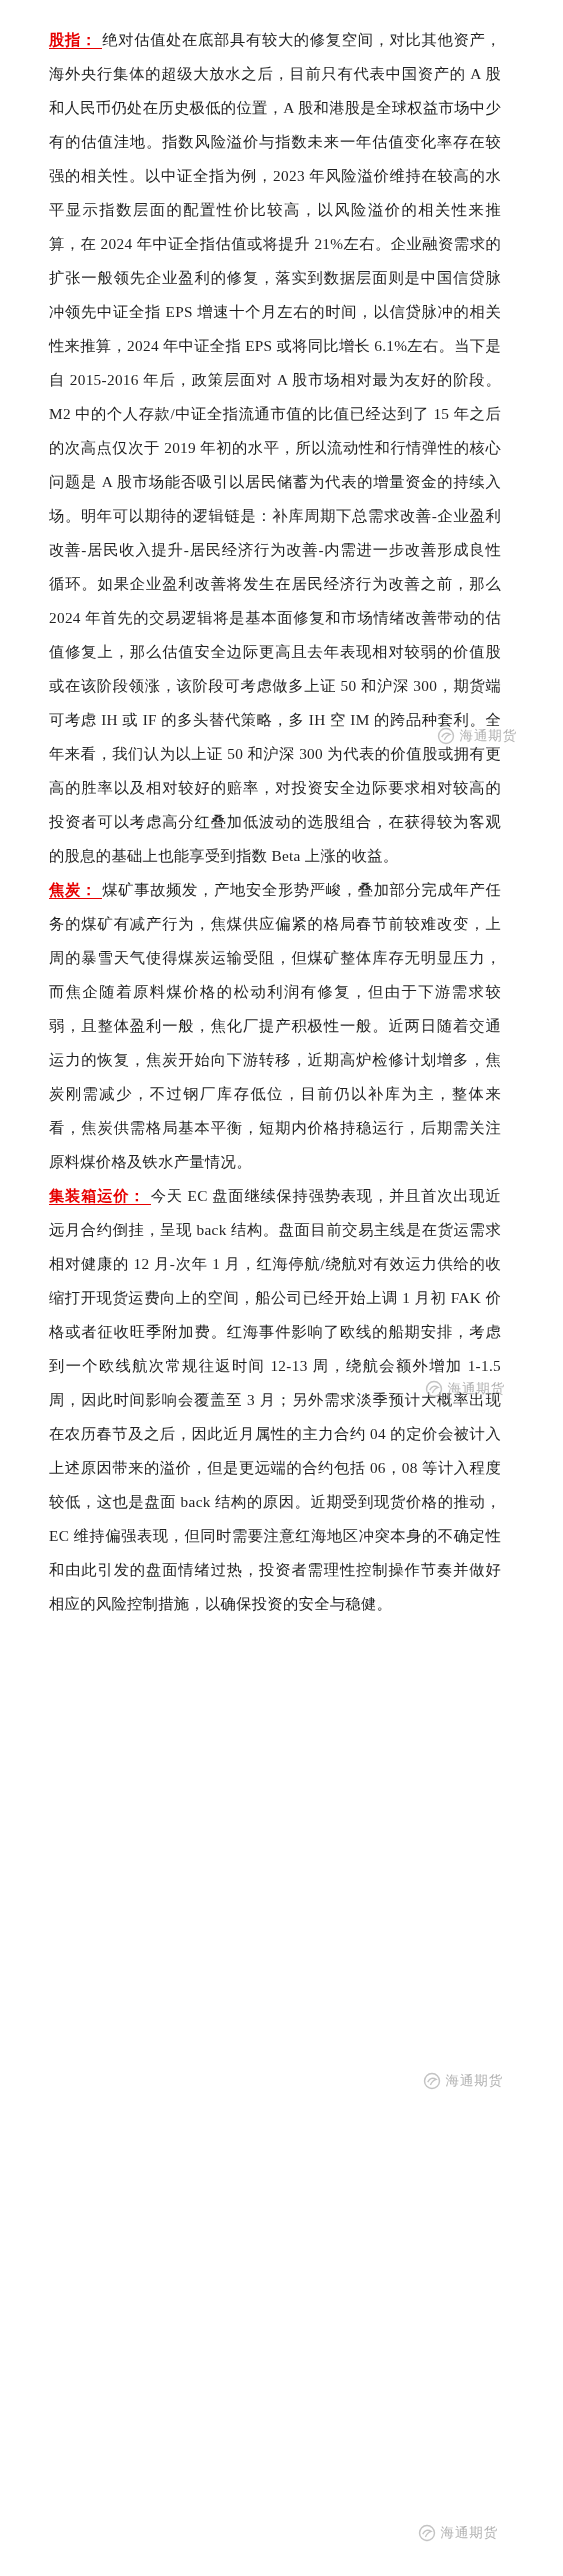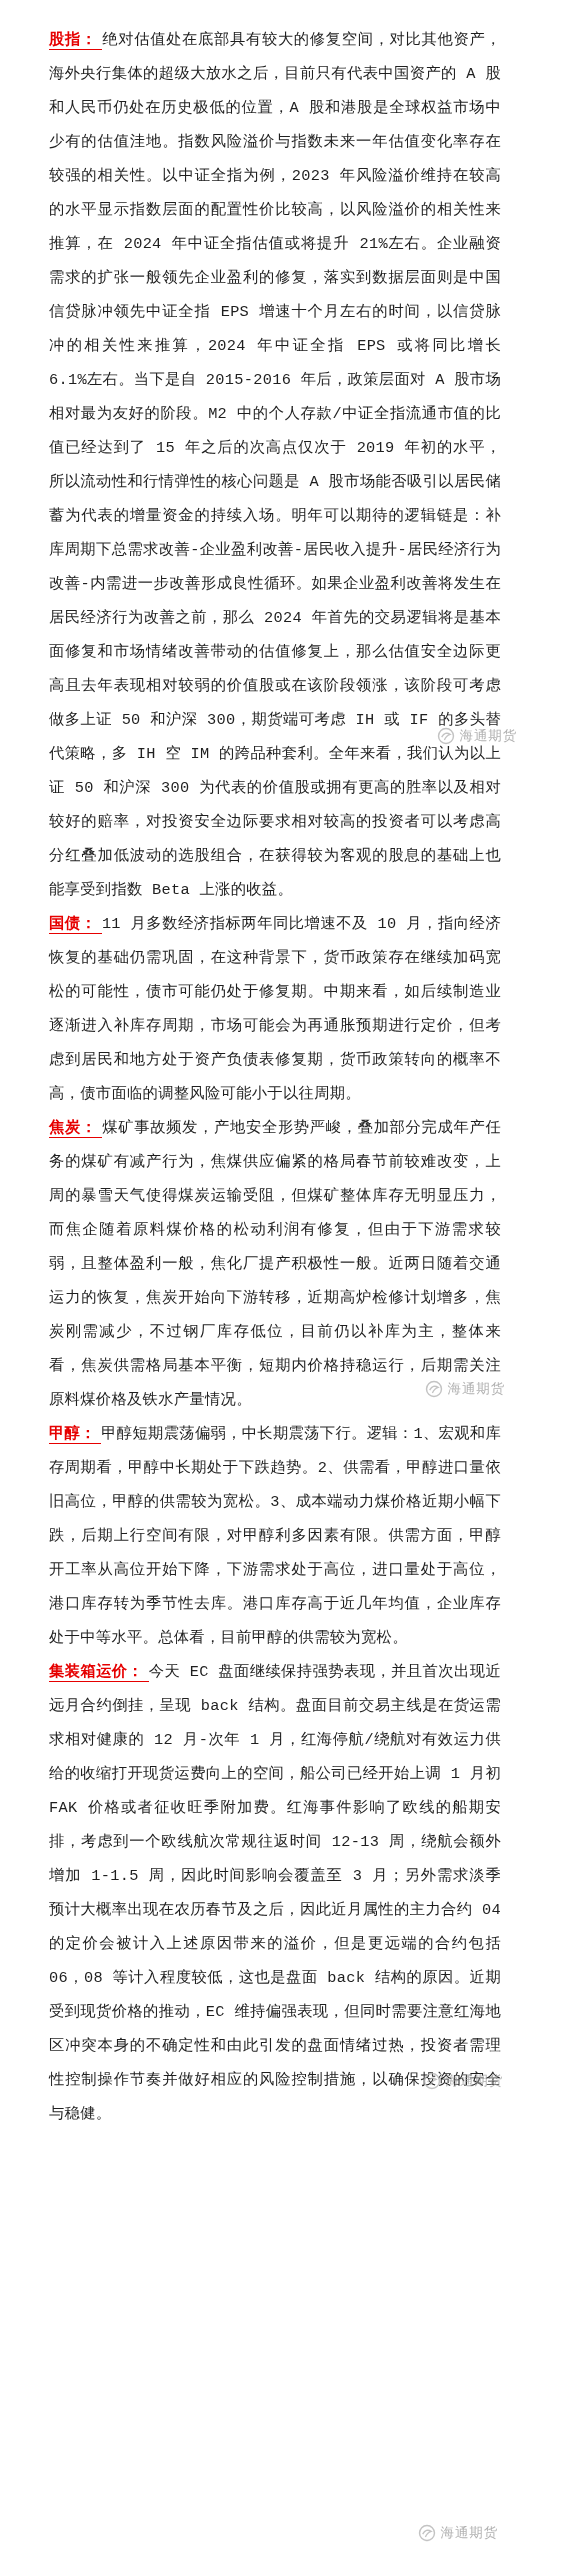--- a/index.html
+++ b/index.html
@@ -6,21 +6,21 @@
     margin: 0;
     padding: 0;
     background: #ffffff;
   }
   .page {
     position: relative;
     width: 544px;
     height: 2576px;
     background: #ffffff;
     overflow: hidden;
-    font-family: Liberation Mono, monospace;
+    font-family: Liberation Serif, serif;
   }
   .content {
     padding: 22.5px 43px 0 49px;
   }
   p.para {
     margin: 0;
     font-size: 15.3px;
     line-height: 34px;
     letter-spacing: 0.3px;
     color: #1f1f1f;
@@ -57,25 +57,23 @@
   .wm-icon svg { display: block; }
 </style>
 </head>
 <body>
 
 <div class="page">
   <div class="content">
 
     <p class="para"><span class="sec-head">股指：</span><span>绝对估值处在底部具有较大的修复空间，对比其他资产，海外央行集体的超级大放水之后，目前只有代表中国资产的 A 股和人民币仍处在历史极低的位置，A 股和港股是全球权益市场中少有的估值洼地。指数风险溢价与指数未来一年估值变化率存在较强的相关性。以中证全指为例，2023 年风险溢价维持在较高的水平显示指数层面的配置性价比较高，以风险溢价的相关性来推算，在 2024 年中证全指估值或将提升 21%左右。企业融资需求的扩张一般领先企业盈利的修复，落实到数据层面则是中国信贷脉冲领先中证全指 EPS 增速十个月左右的时间，以信贷脉冲的相关性来推算，2024 年中证全指 EPS 或将同比增长 6.1%左右。当下是自 2015-2016 年后，政策层面对 A 股市场相对最为友好的阶段。M2 中的个人存款/中证全指流通市值的比值已经达到了 15 年之后的次高点仅次于 2019 年初的水平，所以流动性和行情弹性的核心问题是 A 股市场能否吸引以居民储蓄为代表的增量资金的持续入场。明年可以期待的逻辑链是：补库周期下总需求改善-企业盈利改善-居民收入提升-居民经济行为改善-内需进一步改善形成良性循环。如果企业盈利改善将发生在居民经济行为改善之前，那么 2024 年首先的交易逻辑将是基本面修复和市场情绪改善带动的估值修复上，那么估值安全边际更高且去年表现相对较弱的价值股或在该阶段领涨，该阶段可考虑做多上证 50 和沪深 300，期货端可考虑 IH 或 IF 的多头替代策略，多 IH 空 IM 的跨品种套利。全年来看，我们认为以上证 50 和沪深 300 为代表的价值股或拥有更高的胜率以及相对较好的赔率，对投资安全边际要求相对较高的投资者可以考虑高分红叠加低波动的选股组合，在获得较为客观的股息的基础上也能享受到指数 Beta 上涨的收益。</span></p>
 
-    <p class="para mt-s2"><span class="sec-head">国债：</span><span>11 月多数经济指标两年同比增速不及 10 月，指向经济恢复的基础仍需巩固，在这种背景下，货币政策存在继续加码宽松的可能性，债市可能仍处于修复期。中期来看，如后续制造业逐渐进入补库存周期，市场可能会为再通胀预期进行定价，但考虑到居民和地方处于资产负债表修复期，货币政策转向的概率不高，债市面临的调整风险可能小于以往周期。</span></p>
 
     <p class="para mt-s3"><span class="sec-head">焦炭：</span><span>煤矿事故频发，产地安全形势严峻，叠加部分完成年产任务的煤矿有减产行为，焦煤供应偏紧的格局春节前较难改变，上周的暴雪天气使得煤炭运输受阻，但煤矿整体库存无明显压力，而焦企随着原料煤价格的松动利润有修复，但由于下游需求较弱，且整体盈利一般，焦化厂提产积极性一般。近两日随着交通运力的恢复，焦炭开始向下游转移，近期高炉检修计划增多，焦炭刚需减少，不过钢厂库存低位，目前仍以补库为主，整体来看，焦炭供需格局基本平衡，短期内价格持稳运行，后期需关注原料煤价格及铁水产量情况。</span></p>
 
-    <p class="para mt-s4"><span class="sec-head">甲醇：</span><span>甲醇短期震荡偏弱，中长期震荡下行。逻辑：1、宏观和库存周期看，甲醇中长期处于下跌趋势。2、供需看，甲醇进口量依旧高位，甲醇的供需较为宽松。3、成本端动力煤价格近期小幅下跌，后期上行空间有限，对甲醇利多因素有限。供需方面，甲醇开工率从高位开始下降，下游需求处于高位，进口量处于高位，港口库存转为季节性去库。港口库存高于近几年均值，企业库存处于中等水平。总体看，目前甲醇的供需较为宽松。</span></p>
 
 
 
     <p class="para mt-s7"><span class="sec-head">集装箱运价：</span><span>今天 EC 盘面继续保持强势表现，并且首次出现近远月合约倒挂，呈现 back 结构。盘面目前交易主线是在货运需求相对健康的 12 月-次年 1 月，红海停航/绕航对有效运力供给的收缩打开现货运费向上的空间，船公司已经开始上调 1 月初 FAK 价格或者征收旺季附加费。红海事件影响了欧线的船期安排，考虑到一个欧线航次常规往返时间 12-13 周，绕航会额外增加 1-1.5 周，因此时间影响会覆盖至 3 月；另外需求淡季预计大概率出现在农历春节及之后，因此近月属性的主力合约 04 的定价会被计入上述原因带来的溢价，但是更远端的合约包括 06，08 等计入程度较低，这也是盘面 back 结构的原因。近期受到现货价格的推动，EC 维持偏强表现，但同时需要注意红海地区冲突本身的不确定性和由此引发的盘面情绪过热，投资者需理性控制操作节奏并做好相应的风险控制措施，以确保投资的安全与稳健。</span></p>
 
   </div>
 
   <div class="watermark" style="left:437px; top:727px;">
     <span class="wm-icon">
       <svg width="18" height="18" viewBox="0 0 20 20">

